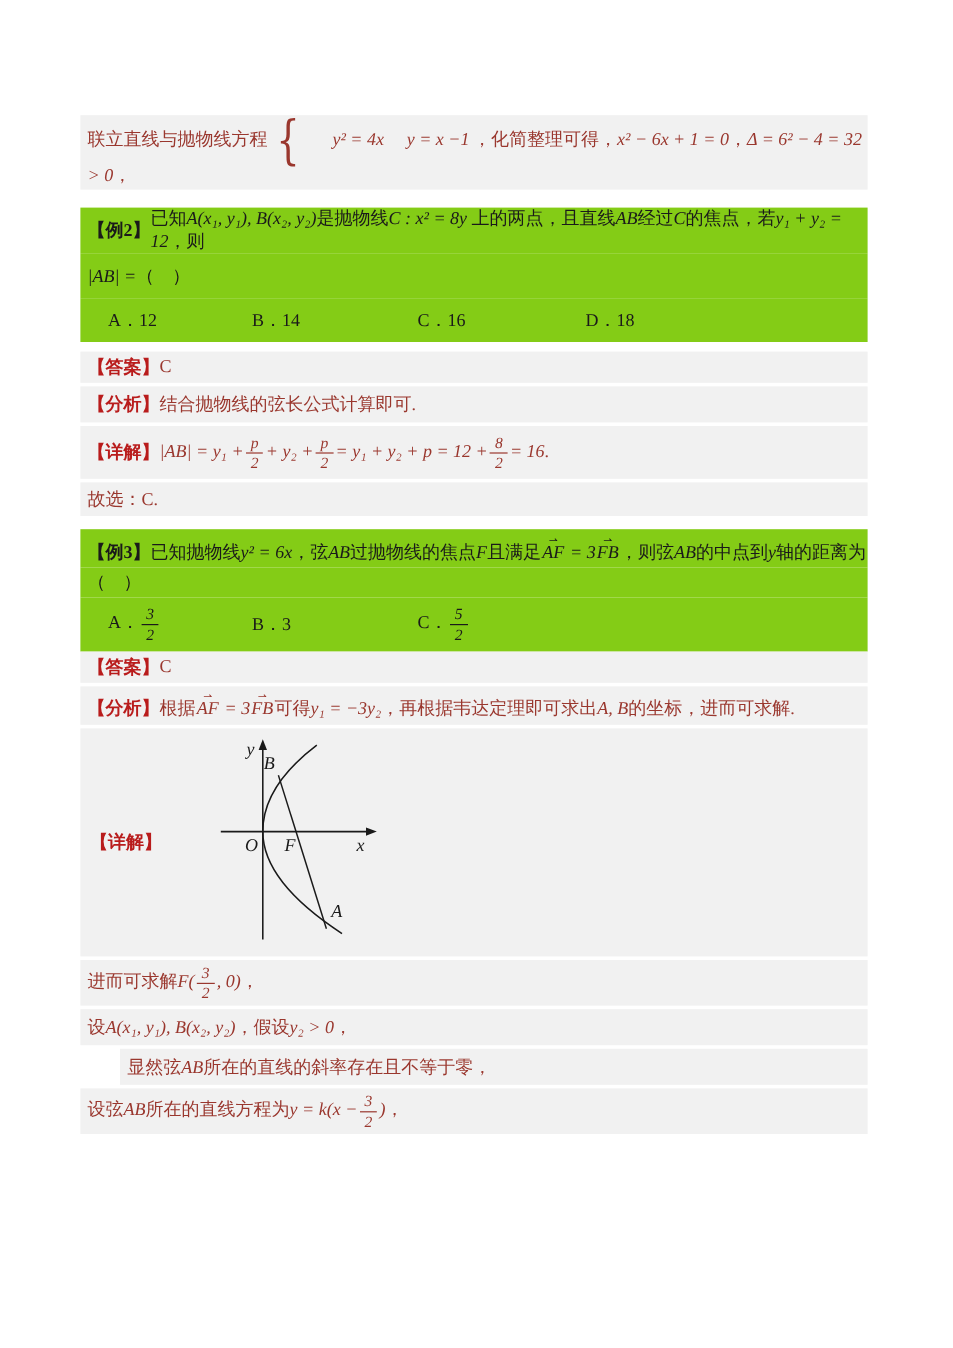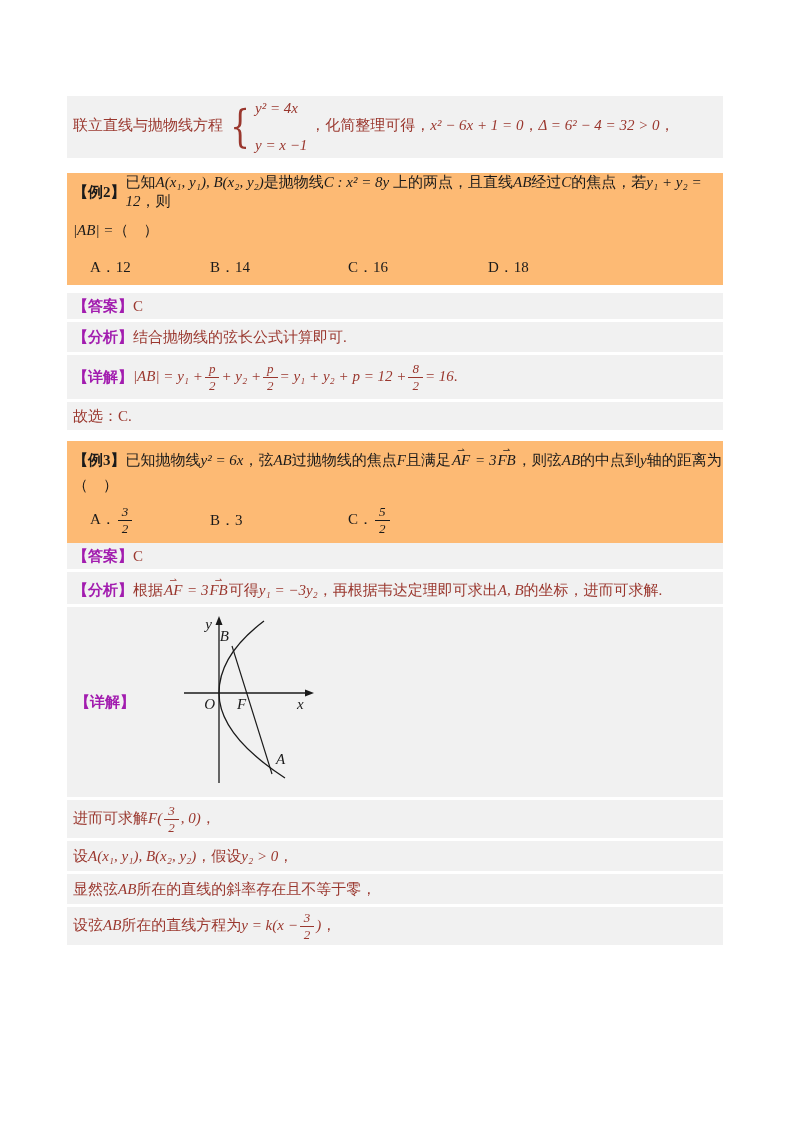--- a/index.html
+++ b/index.html
@@ -4,41 +4,41 @@
 <style>
   html,body{margin:0;padding:0;}
   body{
     width:794px;height:1123px;background:#ffffff;
     font-family:"Liberation Serif","DejaVu Sans",serif;
     font-size:15px;color:#1a1a1a;overflow:hidden;
   }
   .doc{padding:96px 71px 16px 67px;}
   .row{box-sizing:border-box;padding:0 0 0 6px;display:flex;align-items:center;}
   .shaded{background:#f1f1f1;margin-bottom:3px;}
-  .plain{background:#fdba74;}
+  .plain{background:#84cc16;}
   .seg{display:inline;}
   .m{font-family:"Liberation Serif","DejaVu Serif",serif;font-style:italic;}
   .sol{color:#9a372e;}
-  .lbl{color:#a21caf;font-weight:bold;white-space:nowrap;}
+  .lbl{color:#b91c1c;font-weight:bold;white-space:nowrap;}
   .exlabel{font-weight:bold;color:#1a1a1a;white-space:nowrap;}
   .anscolor{color:#9a372e;}
   
   .frac{display:inline-flex;flex-direction:column;align-items:center;vertical-align:middle;
         line-height:1.05;font-size:13px;margin:0 2px;font-family:"Liberation Serif",serif;font-style:italic;}
   .fn{padding:0 4px 1px 4px;border-bottom:1px solid currentColor;}
   .fd{padding:1px 4px 0 4px;}
   
   .vec{position:relative;display:inline-block;font-family:"Liberation Serif",serif;font-style:italic;margin:0 1px;}
   .vec::before{content:"⇀";position:absolute;top:-0.70em;left:50%;transform:translateX(-50%);
                font-size:0.60em;font-style:normal;font-family:"DejaVu Sans",sans-serif;}
   
   .cases{display:inline-flex;align-items:center;vertical-align:middle;margin:0 3px;}
   .brace{font-size:44px;font-weight:100;line-height:0.9;font-family:"DejaVu Serif",serif;
          transform:scaleX(0.7);margin-right:1px;}
-  .cases-col{display:inline-flex;flex-direction:column;gap:19px;}
+  .cases-col{display:inline-flex;gap:19px;margin-left:22px;}
   .cases-row{line-height:1.15;font-family:"Liberation Serif",serif;font-style:italic;}
   
   .options{display:grid;grid-template-columns:120px 138px 140px auto;padding-left:23px;align-items:center;}
   .option{white-space:nowrap;}
   
   .figure-block{display:flex;align-items:center;}
   .figure-label{margin-left:2px;}
   .figure-svg{margin-left:44px;}
   svg text{font-family:"Liberation Serif","DejaVu Serif",serif;font-style:italic;font-size:15px;fill:#1a1a1a;}
   .gap8{height:8px;} .gap12{height:12px;}
@@ -155,21 +155,21 @@
 
   <div class="row shaded sol" style="min-height:38px;">
     <span class="seg"><span>进而可求解</span><span class="m">F(</span><span class="frac">
           <span class="fn">3</span>
           <span class="fd">2</span>
         </span><span class="m">, 0)</span><span>，</span></span>
   </div>
   <div class="row shaded sol" style="min-height:30px;">
     <span class="seg"><span>设</span><span class="m">A(x₁, y₁), B(x₂, y₂)</span><span>，假设</span><span class="m">y₂ &gt; 0</span><span>，</span></span>
   </div>
-  <div class="row shaded sol" style="min-height:30px;">
+  <div class="row shaded sol" style="min-height:30px;margin-left:33px;">
     <span class="seg"><span>显然弦</span><span class="m">AB</span><span>所在的直线的斜率存在且不等于零，</span></span>
   </div>
   <div class="row shaded sol" style="min-height:38px;text-align:center;">
     <span class="seg"><span>设弦</span><span class="m">AB</span><span>所在的直线方程为</span><span class="m">y = k(x −</span><span class="frac">
           <span class="fn">3</span>
           <span class="fd">2</span>
         </span><span class="m">)</span><span>，</span></span>
   </div>
 
 </div>

